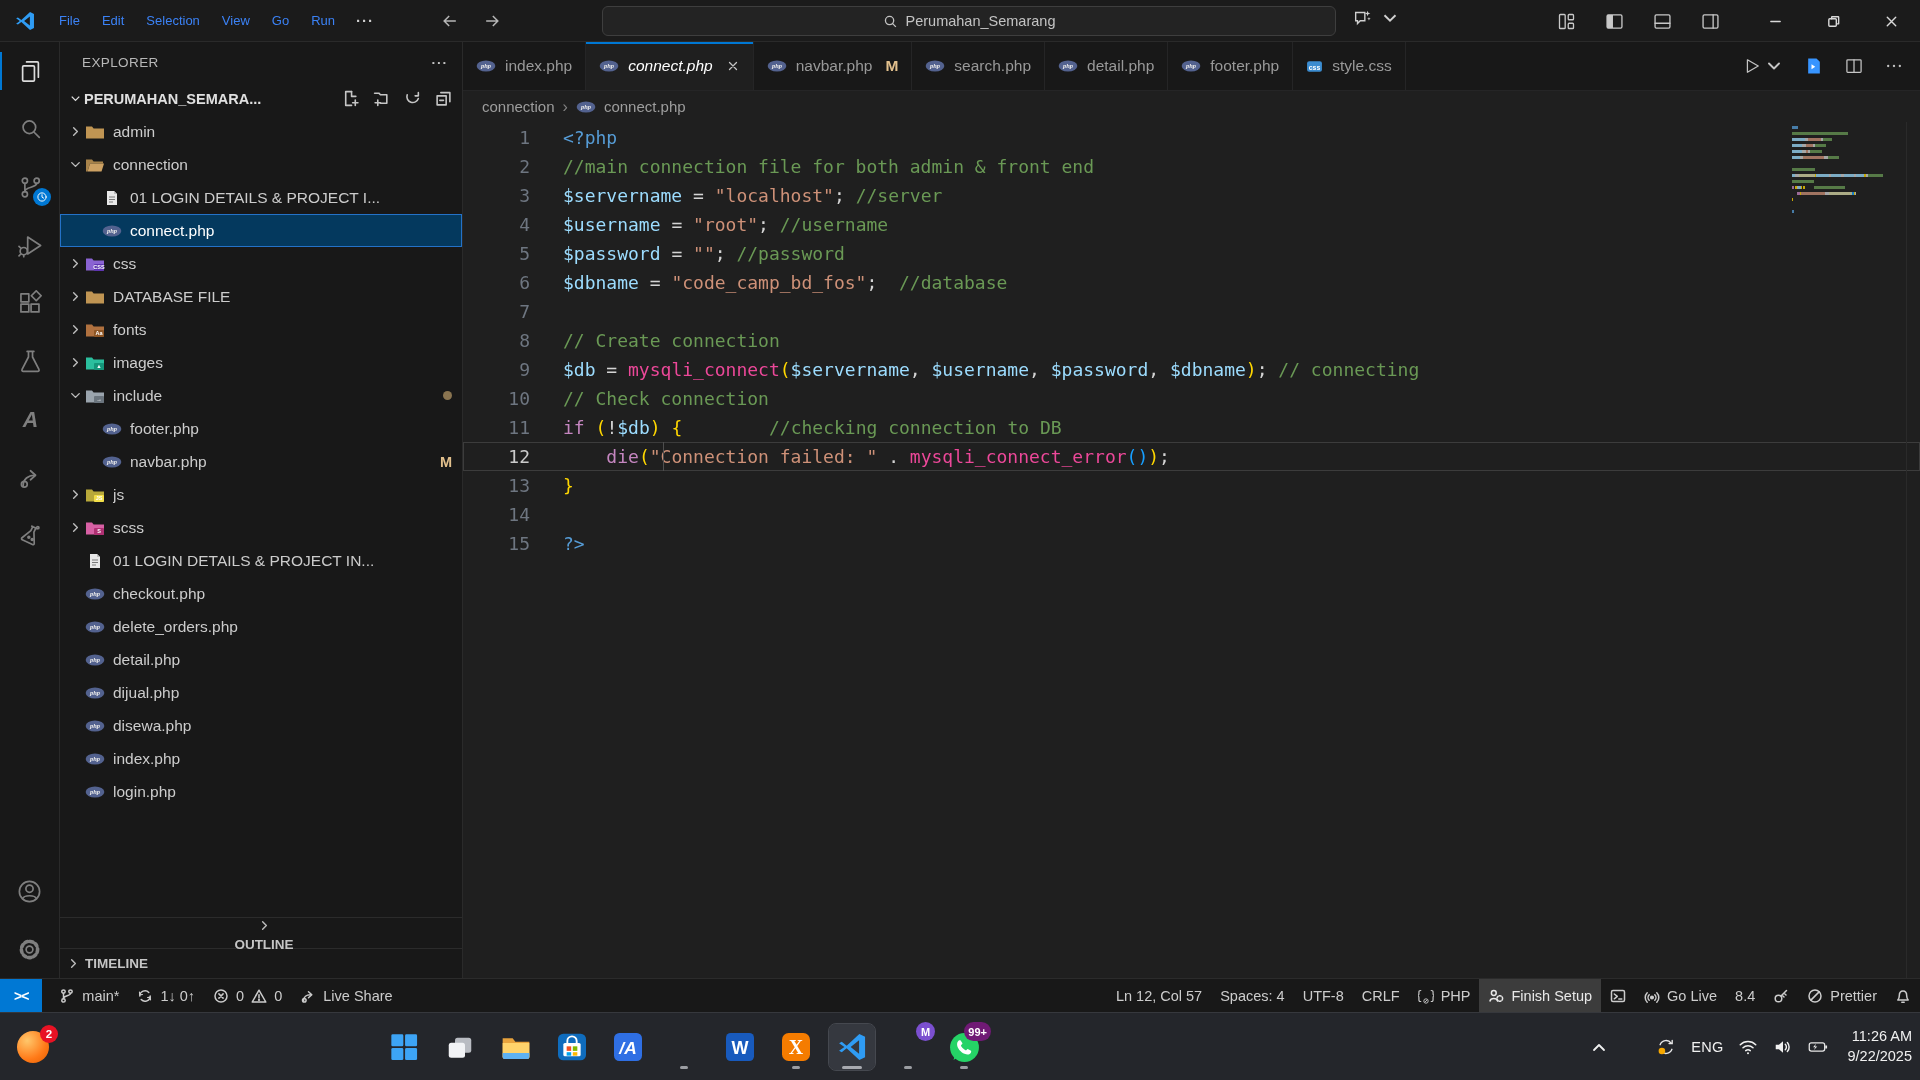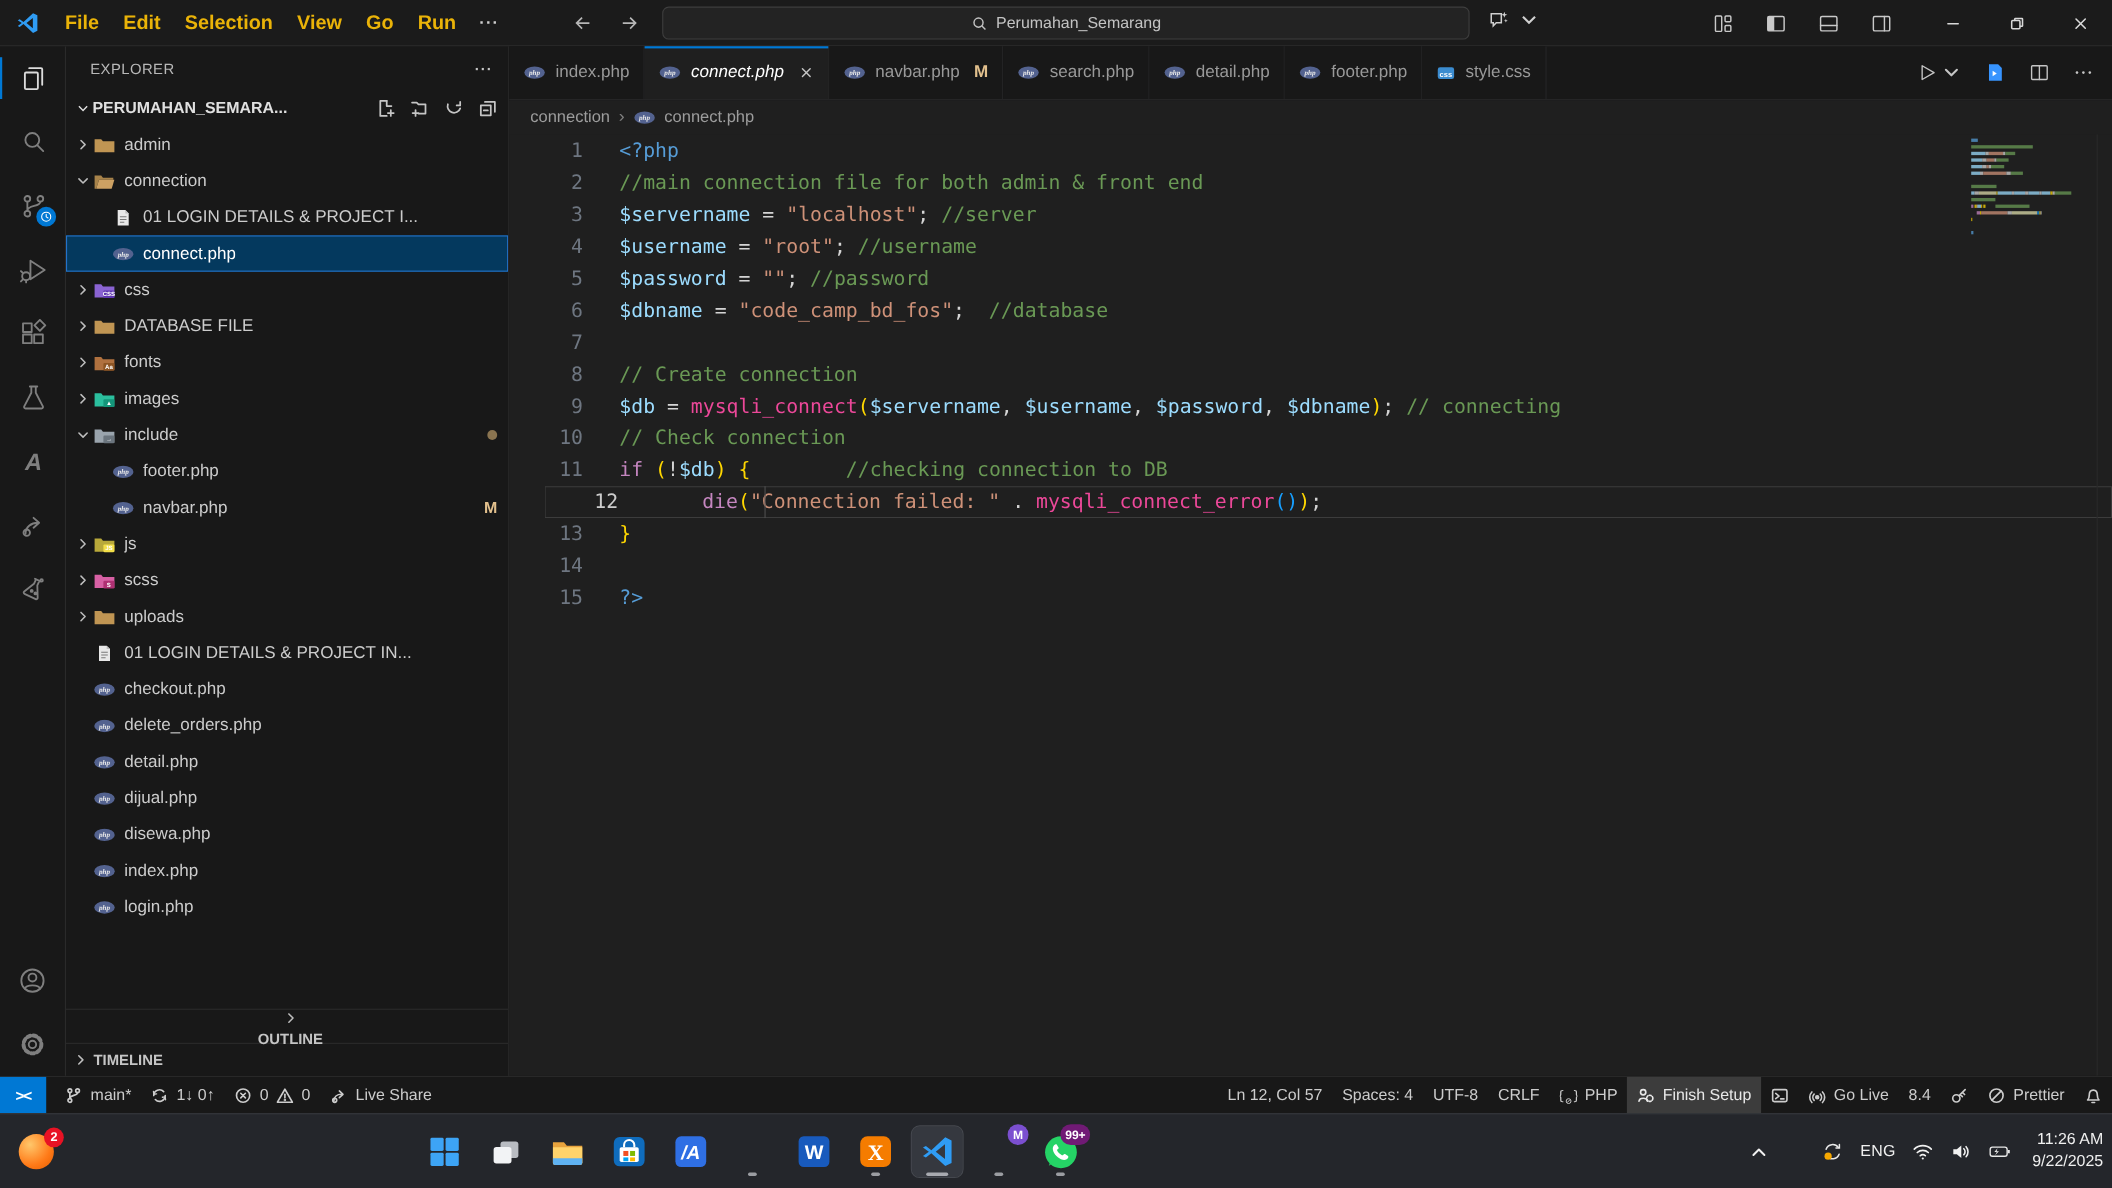--- a/index.html
+++ b/index.html
@@ -3,21 +3,21 @@
 <meta charset="utf-8">
 <style>
   * { box-sizing: border-box; margin: 0; padding: 0; }
   html,body { width:1920px; height:1080px; overflow:hidden; }
   body { background:#1f1f1f; font-family:"Liberation Sans",sans-serif; color:#ccc; font-size:15px; }
 
   
   .titlebar { height:42px; background:#1b1b1b; border-bottom:1px solid #2a2a2a; display:flex; align-items:center; position:relative; }
   .vscode-logo { width:22px; height:22px; margin:0 12px 0 14px; flex:none; }
   .menus { display:flex; align-items:center; }
-  .menu-item { padding:0 11px; height:29px; line-height:29px; font-size:18px; color:#eab308; border-radius:6px; cursor:default;font-weight:bold; }
+  .menu-item { padding:0 11px; height:29px; line-height:29px; font-size:13px; color:#3b82f6; border-radius:6px; cursor:default; }
   .menu-more { padding:0 10px; color:#cfcfcf; letter-spacing:1px; font-weight:700; }
   .nav-arrows { display:flex; gap:22px; margin-left:56px; color:#b6b6b6; }
   .nav-arrows svg { width:20px; height:20px; }
   .search-box { position:absolute; left:602px; top:6px; width:734px; height:30px; background:#232323; border:1px solid #3e3e3e; border-radius:6px; display:flex; align-items:center; justify-content:center; gap:8px; color:#c3c3c3; font-size:14.5px; }
   .search-box svg { width:15px; height:15px; }
   .copilot { position:absolute; left:1352px; top:7px; display:flex; align-items:center; gap:5px; color:#d0d0d0; }
   .copilot svg { width:22px; height:22px; }
   .layout-icons { position:absolute; left:1556px; top:0; height:42px; display:flex; align-items:center; gap:27px; color:#c9c9c9; }
   .layout-icons svg { width:21px; height:21px; }
   .win-controls { position:absolute; right:0; top:0; height:42px; display:flex; }
@@ -73,21 +73,21 @@
   .run-combo { display:flex; align-items:center; gap:2px; }
   .breadcrumb { height:31px; display:flex; align-items:center; gap:8px; padding-left:19px; font-size:15px; color:#9d9d9d; flex:none; }
   .breadcrumb .bc-sep { color:#818181; font-size:16px; }
   .breadcrumb .bc-icon { display:flex; }
 
   
   .code-area { flex:1; position:relative; overflow:hidden; background:#1f1f1f; }
   .code { font-family:"DejaVu Sans Mono","Liberation Mono",monospace; font-size:18px; line-height:29px; padding-top:1px; }
   .crow { display:flex; height:29px; position:relative; white-space:pre; }
   .gutter { width:100px; flex:none; text-align:right; padding-right:33px; color:#6e7681; }
-  .crow.cur { box-shadow:inset 0 0 0 1px #3c3c3c;margin-left:32px; }
+  .crow.cur { box-shadow:inset 0 0 0 1px #3c3c3c; }
   .crow.cur .gutter { color:#cccccc; }
   .crow.cur .ccontent::before { content:''; position:absolute; left:100px; top:0; height:100%; width:1px; background:#4e4e4e; }
   .ccontent { position:relative; }
   .tk-k{color:#569cd6} .tk-c{color:#6a9955} .tk-v{color:#9cdcfe} .tk-o{color:#d4d4d4}
   .tk-s{color:#ce9178} .tk-f{color:#ec4899} .tk-p{color:#c586c0} .tk-g{color:#ffd700} .tk-u{color:#179fff}
   .minimap { position:absolute; top:4px; right:16px; width:112px; }
   .mm-line { height:3px; margin-bottom:3px; display:flex; }
   .mm-line span { height:3px; display:block; }
   .scroll-edge { position:absolute; top:0; right:0; width:14px; height:100%; border-left:1px solid #2a2a2a; }
 
@@ -517,33 +517,20 @@
           <span class="ticon icon-img">
             <svg viewBox="0 0 20 16" width="20" height="16">
               <path d="M1 2.5h6l1.6 2H19v10H1z" fill="#d760a4"></path>
               <rect x="9" y="8" width="10" height="7" rx="1" fill="#b03073"></rect>
               <text x="14" y="13.3" font-size="5.5" font-weight="bold" fill="#fff" text-anchor="middle" font-family="sans-serif">S</text>
             </svg>
           </span>
           <span class="tlabel">scss</span>
         </div>
         <div class="titem" style="padding-left: 6px;">
-          <span class="chev icon-img">
-            <svg viewBox="0 0 16 16" width="15" height="15" fill="none" stroke="currentColor" stroke-width="1.5" stroke-linecap="round" stroke-linejoin="round">
-              <path d="M6 4l4 4-4 4"></path>
-            </svg>
-          </span>
-          <span class="ticon icon-img">
-            <svg viewBox="0 0 20 16" width="20" height="16">
-              <path d="M1 2.5h6l1.6 2H19v10H1z" fill="#c09553"></path>
-            </svg>
-          </span>
-          <span class="tlabel">uploads</span>
-        </div>
-        <div class="titem" style="padding-left: 6px;">
           <span class="chev icon-img"></span>
           <span class="ticon icon-img">
             <svg viewBox="0 0 16 16" width="16" height="16">
               <path d="M3 1h7l3 3v11H3z" fill="#e8e8e8"></path>
               <path d="M10 1v3h3" fill="#bdbdbd"></path>
               <path d="M5 7h6M5 9.5h6M5 12h4" stroke="#7a7a7a" stroke-width="1"></path>
             </svg>
           </span>
           <span class="tlabel">01 LOGIN DETAILS &amp; PROJECT IN...</span>
         </div>

